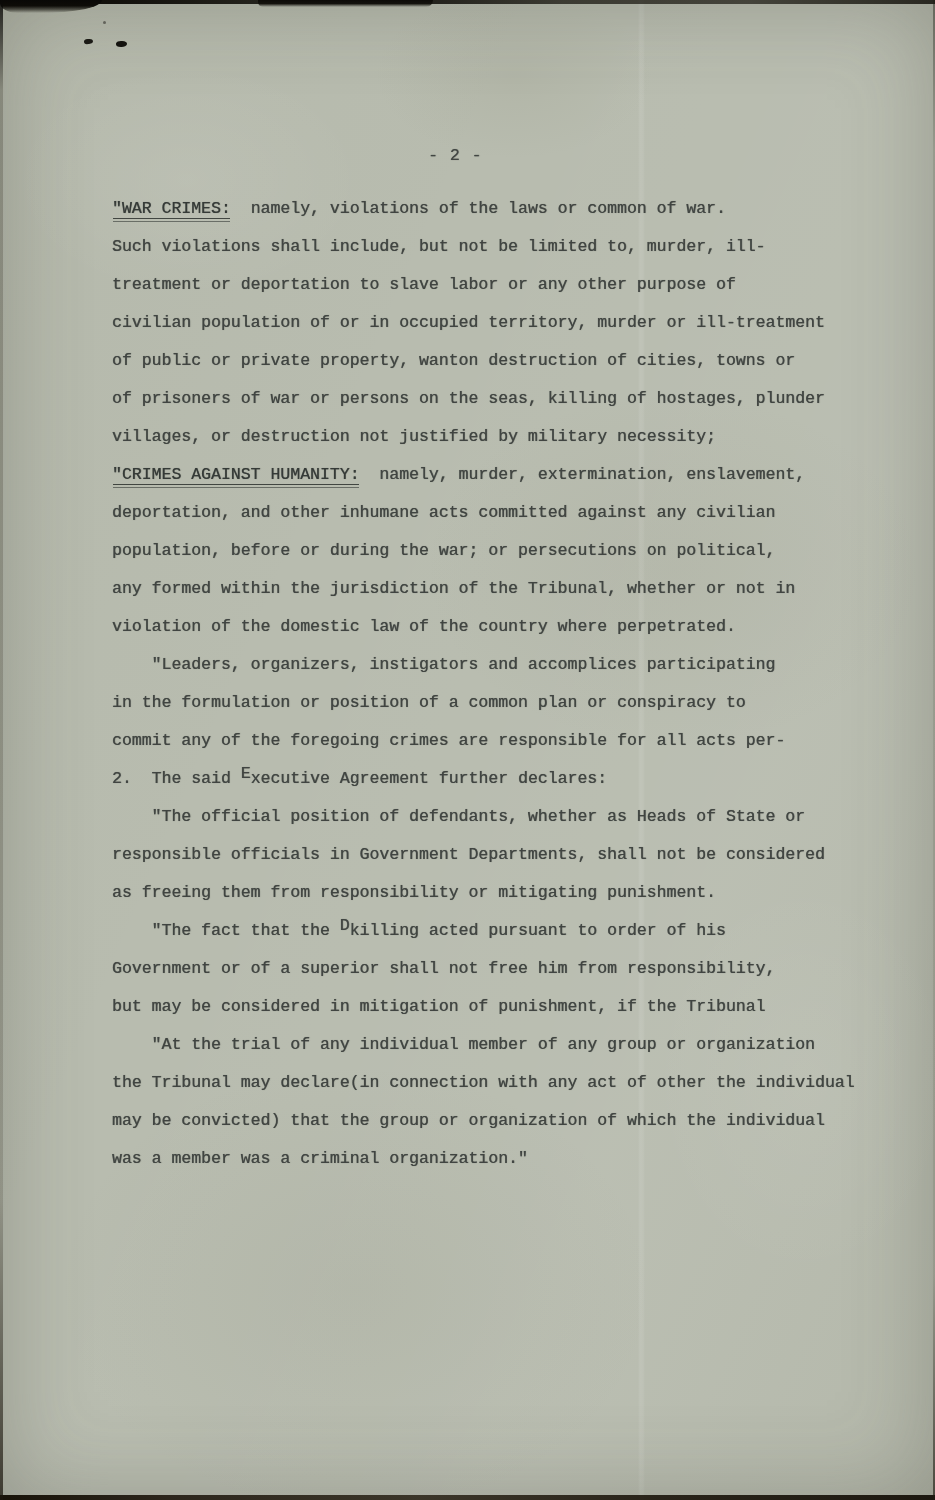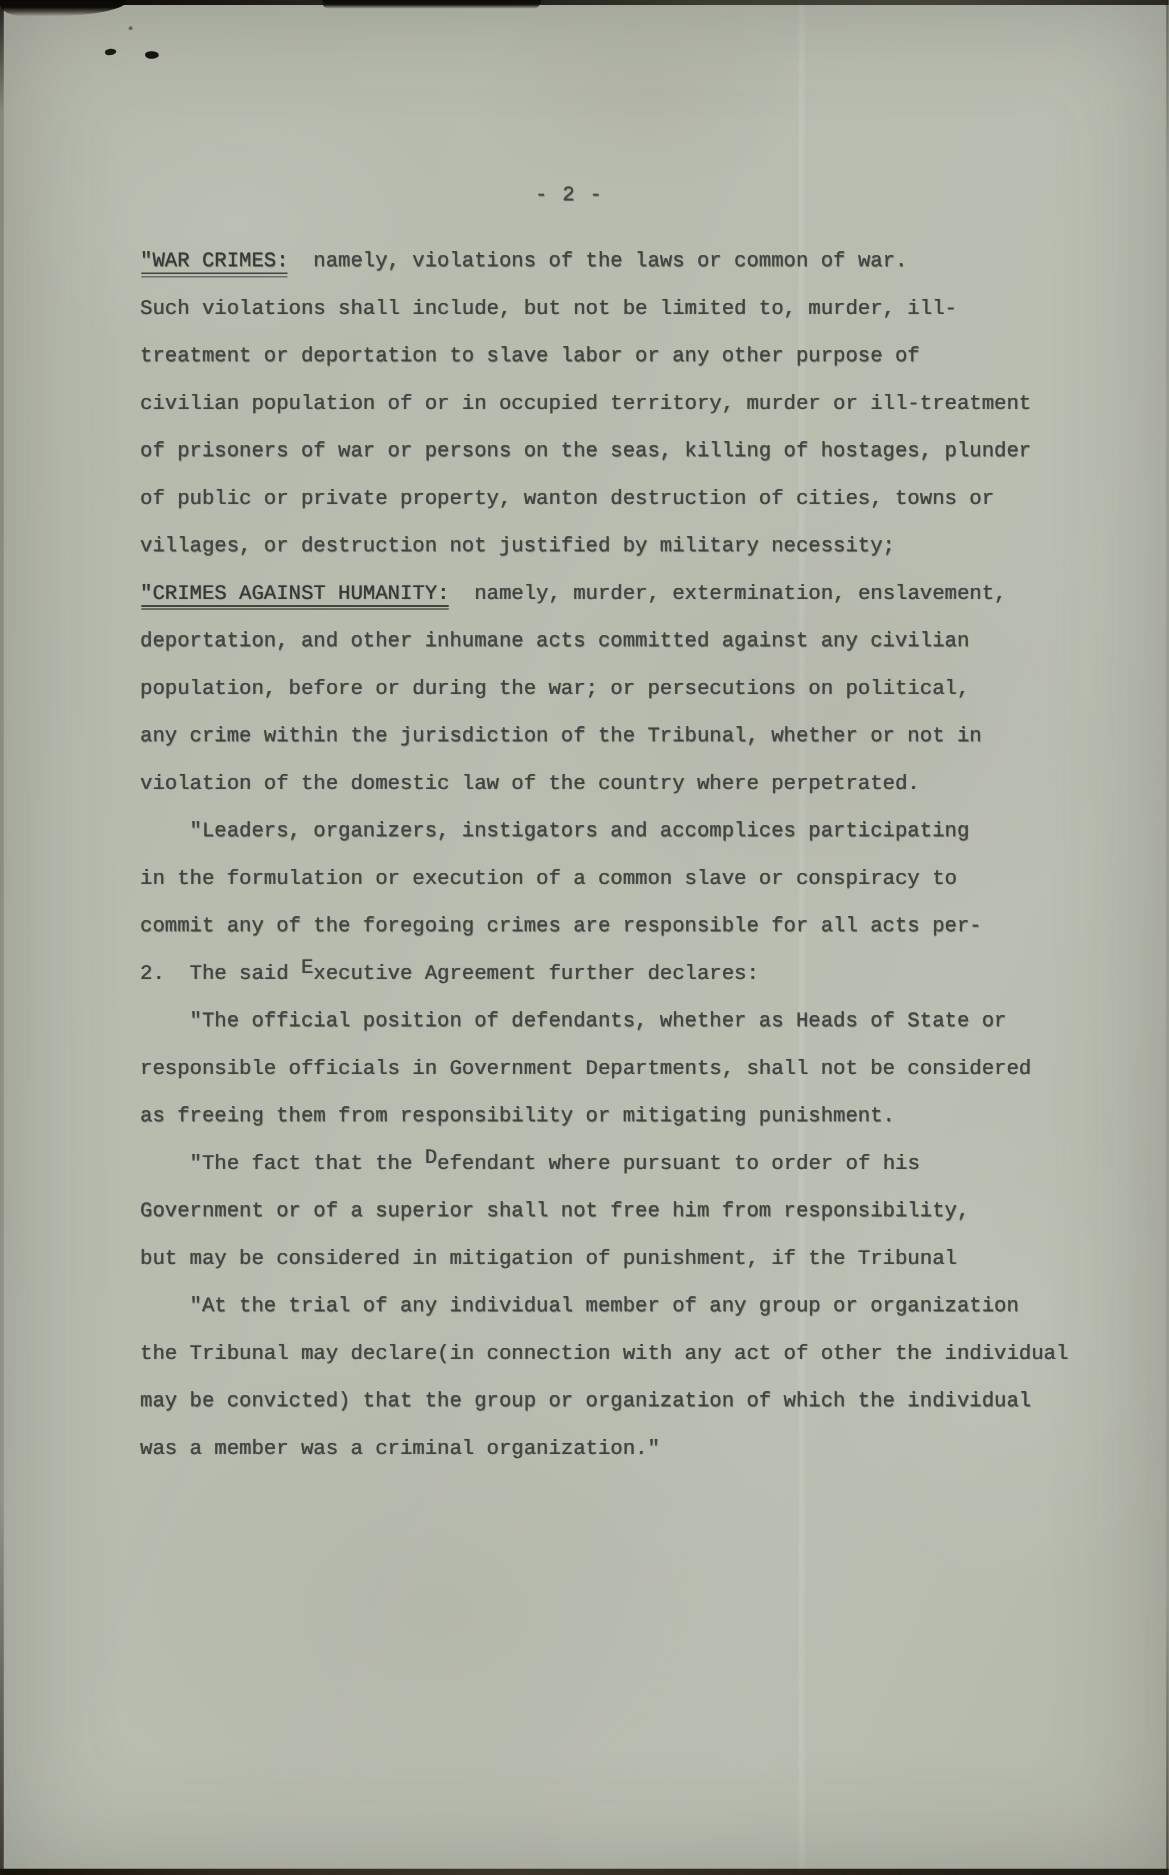--- a/index.html
+++ b/index.html
@@ -119,36 +119,36 @@
   <div class="ink-speck speck-2"></div>
   <div class="ink-speck speck-3"></div>
 
   <div class="page-number">- 2 -</div>
 
   <div class="doc-lines" id="doc-lines">
       <div class="line"><span class="u">"WAR CRIMES:</span><span>  namely, violations of the laws or common of war.</span></div>
       <div class="line"><span>Such violations shall include, but not be limited to, murder, ill-</span></div>
       <div class="line"><span>treatment or deportation to slave labor or any other purpose of</span></div>
       <div class="line"><span>civilian population of or in occupied territory, murder or ill-treatment</span></div>
+      <div class="line"><span>of public or private property, wanton destruction of cities, towns or</span></div>
       <div class="line"><span>of prisoners of war or persons on the seas, killing of hostages, plunder</span></div>
-      <div class="line"><span>of public or private property, wanton destruction of cities, towns or</span></div>
       <div class="line"><span>villages, or destruction not justified by military necessity;</span></div>
       <div class="line"><span class="u">"CRIMES AGAINST HUMANITY:</span><span>  namely, murder, extermination, enslavement,</span></div>
       <div class="line"><span>deportation, and other inhumane acts committed against any civilian</span></div>
       <div class="line"><span>population, before or during the war; or persecutions on political,</span></div>
-      <div class="line"><span>any crime within the jurisdiction of the Tribunal, whether or not in</span></div>
+      <div class="line"><span>any formed within the jurisdiction of the Tribunal, whether or not in</span></div>
       <div class="line"><span>violation of the domestic law of the country where perpetrated.</span></div>
       <div class="line"><span>    "Leaders, organizers, instigators and accomplices participating</span></div>
-      <div class="line"><span>in the formulation or execution of a common slave or conspiracy to</span></div>
+      <div class="line"><span>in the formulation or position of a common plan or conspiracy to</span></div>
       <div class="line"><span>commit any of the foregoing crimes are responsible for all acts per-</span></div>
       <div class="line"><span>2.  The said </span><span class="raised">E</span><span>xecutive Agreement further declares:</span></div>
       <div class="line"><span>    "The official position of defendants, whether as Heads of State or</span></div>
       <div class="line"><span>responsible officials in Government Departments, shall not be considered</span></div>
       <div class="line"><span>as freeing them from responsibility or mitigating punishment.</span></div>
-      <div class="line"><span>    "The fact that the </span><span class="raised">D</span><span>efendant where pursuant to order of his</span></div>
+      <div class="line"><span>    "The fact that the </span><span class="raised">D</span><span>killing acted pursuant to order of his</span></div>
       <div class="line"><span>Government or of a superior shall not free him from responsibility,</span></div>
       <div class="line"><span>but may be considered in mitigation of punishment, if the Tribunal</span></div>
       <div class="line"><span>    "At the trial of any individual member of any group or organization</span></div>
       <div class="line"><span>the Tribunal may declare(in connection with any act of other the individual</span></div>
       <div class="line"><span>may be convicted) that the group or organization of which the individual</span></div>
       <div class="line"><span>was a member was a criminal organization."</span></div>
     </div>
 
 </div>
 

